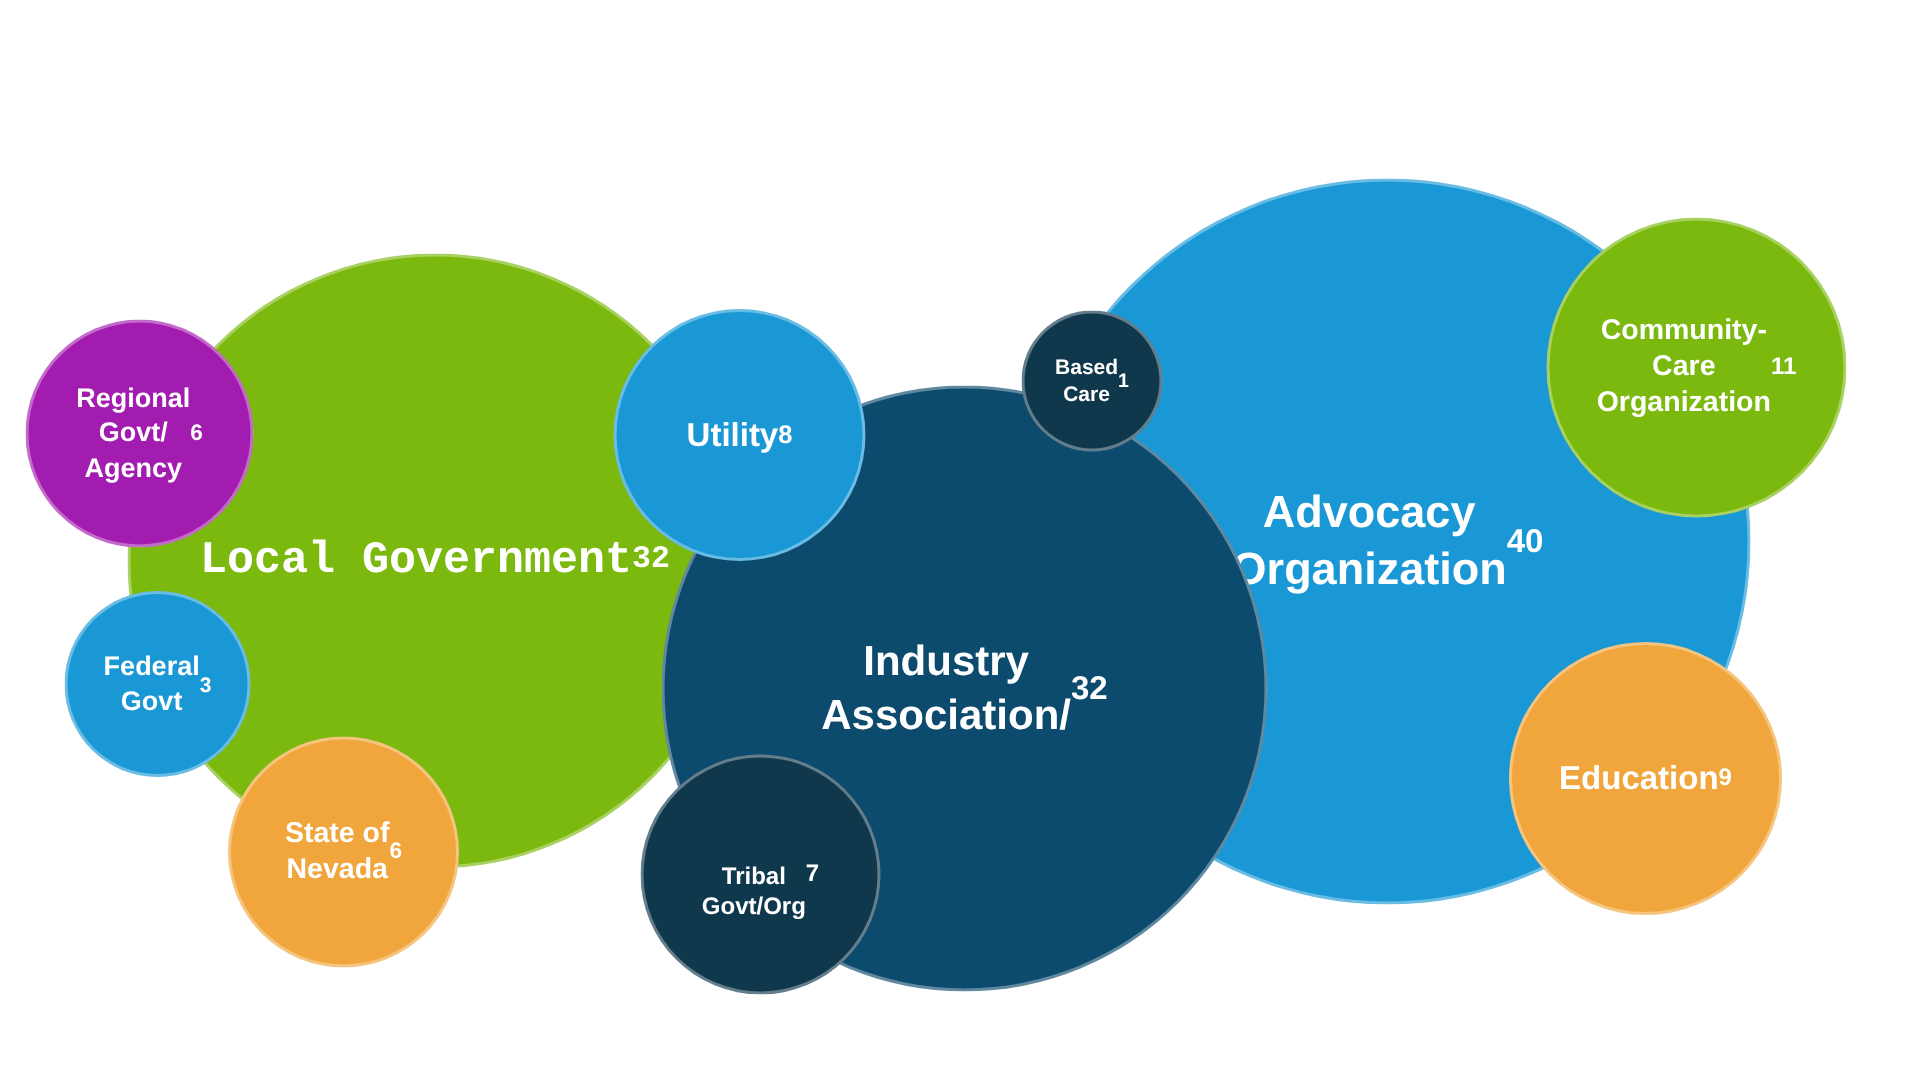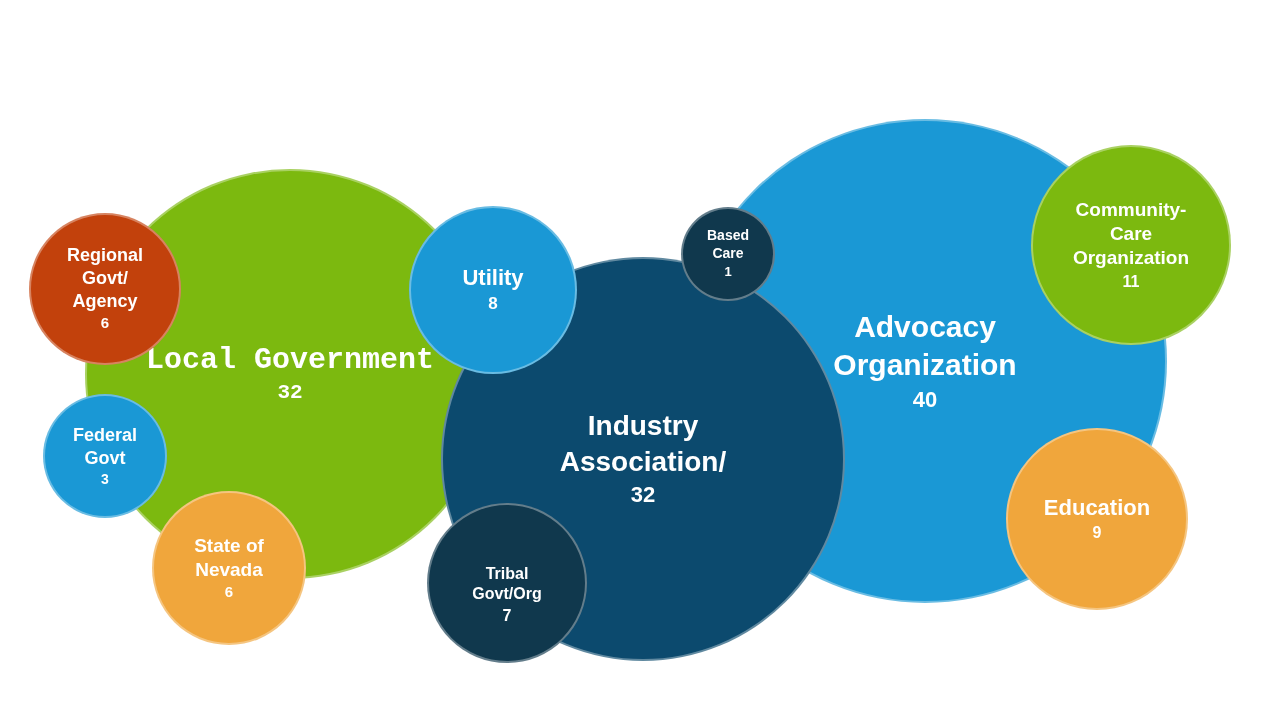--- a/index.html
+++ b/index.html
@@ -22,21 +22,21 @@
     border: 2px solid rgba(255,255,255,0.35);
     display: flex;
     align-items: center;
     justify-content: center;
     color: #ffffff;
     font-weight: bold;
     text-align: center;
   }
   .bubble-text {
     display: flex;
-    flex-direction: column;
+    flex-direction: row;
     align-items: center;
     justify-content: flex-start;
   }
   .bubble-label {
     line-height: 1.28;
     white-space: nowrap;
   }
   .bubble-value {
     line-height: 1.35;
   }
@@ -77,21 +77,21 @@
 
   <div class="bubble" style="left: 409px; top: 206px; width: 168px; height: 168px; background: rgb(26, 152, 213);">
     <div class="bubble-text">
       <div class="bubble-label" style="font-size: 22px;">
           <div>Utility</div>
         </div>
       <div class="bubble-value" style="font-size: 17px;">8</div>
     </div>
   </div>
 
-  <div class="bubble" style="left: 29px; top: 213px; width: 152px; height: 152px; background: #c2410c;">
+  <div class="bubble" style="left: 17px; top: 213px; width: 152px; height: 152px; background: #a21caf;">
     <div class="bubble-text">
       <div class="bubble-label" style="font-size: 18px;">
           <div>Regional</div>
           <div>Govt/</div>
           <div>Agency</div>
         </div>
       <div class="bubble-value" style="font-size: 15px;">6</div>
     </div>
   </div>
 

